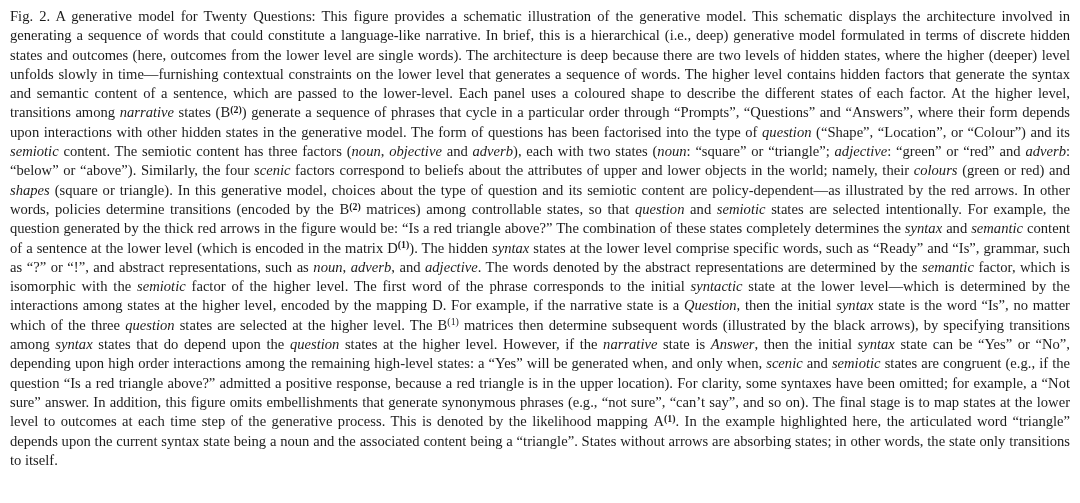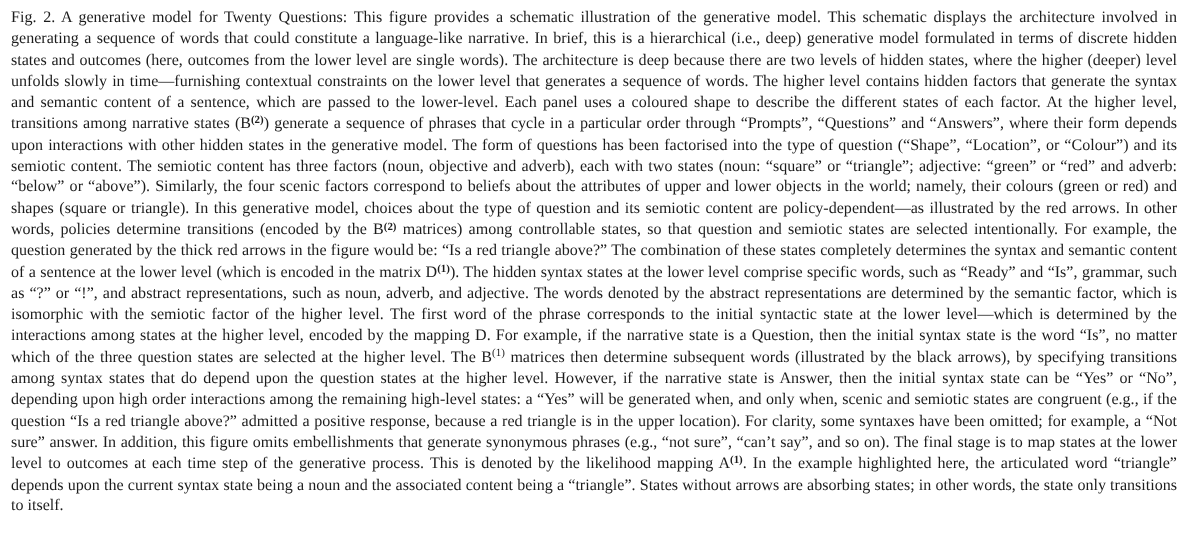--- a/index.html
+++ b/index.html
@@ -21,23 +21,23 @@
     background: #ffffff;
   }
   .caption {
     margin: 0;
     color: #1c1c1c;
     font-size: 14.6px;
     line-height: 19.3px;
     text-align: justify;
     text-justify: inter-word;
   }
-  .caption span.r  { font-style: normal; font-weight: normal; }
+  .caption span.r  { font-style: normal; font-weight: normal; font-family: Liberation Serif, serif; }
   .caption span.b  { font-weight: normal; }
-  .caption span.i  { }
+  .caption span.i  { font-style: italic; }
   .caption span.sup,
   .caption span.bsup {
     font-size: 0.68em;
     position: relative;
     top: -0.45em;
     line-height: 0;
   }
   .caption span.bsup { font-weight: bold; }
 </style>
 </head>

